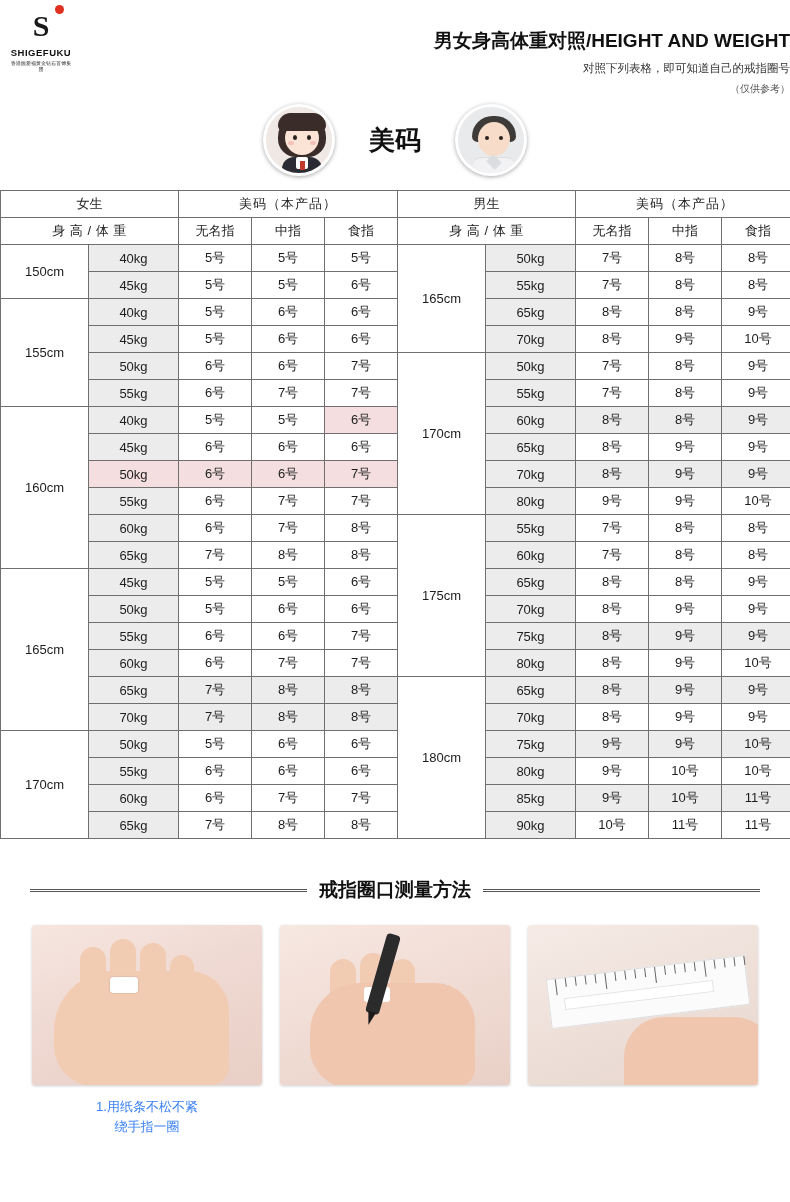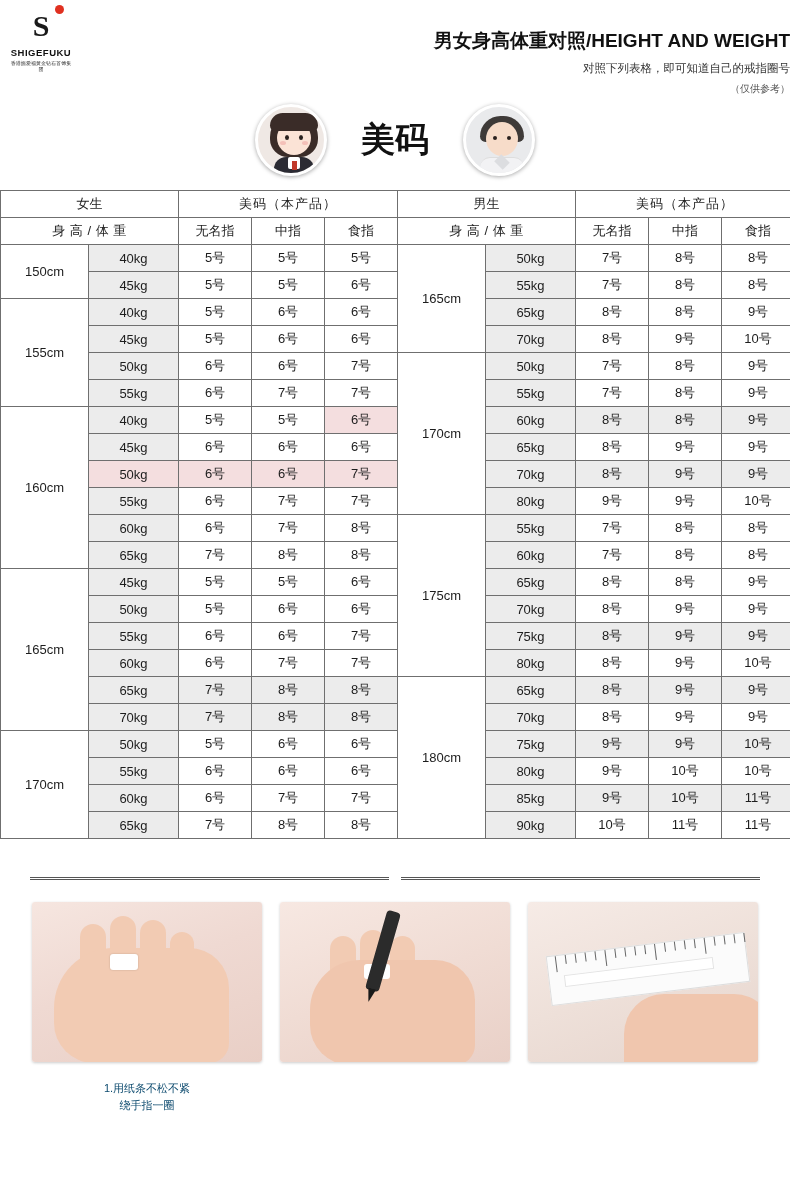--- a/index.html
+++ b/index.html
@@ -73,21 +73,21 @@
   .f-tie { position:absolute; left:34px; top:54px; width:5px; height:9px; background:#c0392b; }
   
   .m-hair { position:absolute; left:14px; top:9px; width:44px; height:26px; background:#3e3a38; border-radius:22px 22px 6px 6px; }
   .m-face { position:absolute; left:20px; top:15px; width:32px; height:34px; background:#f7dcc9; border-radius:50%; }
   .m-eye { position:absolute; top:29px; width:4px; height:4px; background:#2a211e; border-radius:50%; }
   .m-eye.l { left:27px; } .m-eye.r { left:41px; }
   .m-body { position:absolute; left:14px; top:50px; width:44px; height:24px; background:#f2f2f4; border-radius:10px 10px 0 0; border-top:1px solid #ddd; }
   .m-collar { position:absolute; left:30px; top:50px; width:12px; height:10px; background:#dcdde0; transform: rotate(45deg); }
 
   .center-label {
-    font-size: 34px; font-weight: bold; color: #111;
+    font-size: 26px; font-weight: bold; color: #111;
   }
 
   
   table.sizes {
     width: 790px; border-collapse: collapse; margin-top: 14px;
     table-layout: fixed;
   }
   table.sizes td, table.sizes th {
     border: 1px solid #6f6f6f;
     text-align: center;
@@ -147,21 +147,21 @@
   .p2 .f3 { left:110px; top:34px; width:25px; height:66px; }
   .p2 .strip { position:absolute; left:84px; top:62px; width:26px; height:15px; background:#fff; border-radius:3px; }
   .p2 .pen { position:absolute; left:96px; top:8px; width:14px; height:82px; background:#2b2b2b; border-radius:4px; transform: rotate(16deg); }
   .p2 .pen:after { content:""; position:absolute; left:3px; bottom:-12px; width:8px; height:14px; background:#1a1a1a; clip-path: polygon(0 0,100% 0,50% 100%); }
   .p3 .ruler { position:absolute; left:20px; top:42px; width:200px; height:50px; background:#fbfbfb; border:1px solid #ddd; transform: rotate(-7deg); }
   .p3 .tick { position:absolute; top:0; width:1px; background:#666; }
   .p3 .strip { position:absolute; left:36px; top:64px; width:150px; height:12px; background:#fff; border:1px solid #e3e3e3; transform: rotate(-7deg); }
   .p3 .hand { left: 96px; top: 92px; width: 150px; height: 90px; border-radius: 40px 40px 20px 20px; }
 
   .caption {
-    margin-top: 18px; font-size: 11px; color: #0c4a6e; line-height: 1.55;
+    margin-top: 12px; font-size: 13px; color: #3b82f6; line-height: 1.55;
   }
 </style>
 </head>
 <body>
 
 <div class="page">
 
   <div class="logo-block">
     <div class="logo-mark">
       <div class="logo-s">S</div>
@@ -460,20 +460,21 @@
           <td class="w-cell">90kg</td>
           <td class="">10号</td>
           <td class="">11号</td>
           <td class="">11号</td>
         </tr>
       </tbody>
   </table>
 
   <div class="measure-head">
     <div class="mh-line"></div>
+    <div class="mh-text">戒指圈口测量方法</div>
     <div class="mh-line"></div>
   </div>
 
   <div class="steps">
     <div class="step">
       <div class="photo p1">
         <div class="finger f1"></div>
           <div class="finger f2"></div>
           <div class="finger f3"></div>
           <div class="finger f4"></div>

